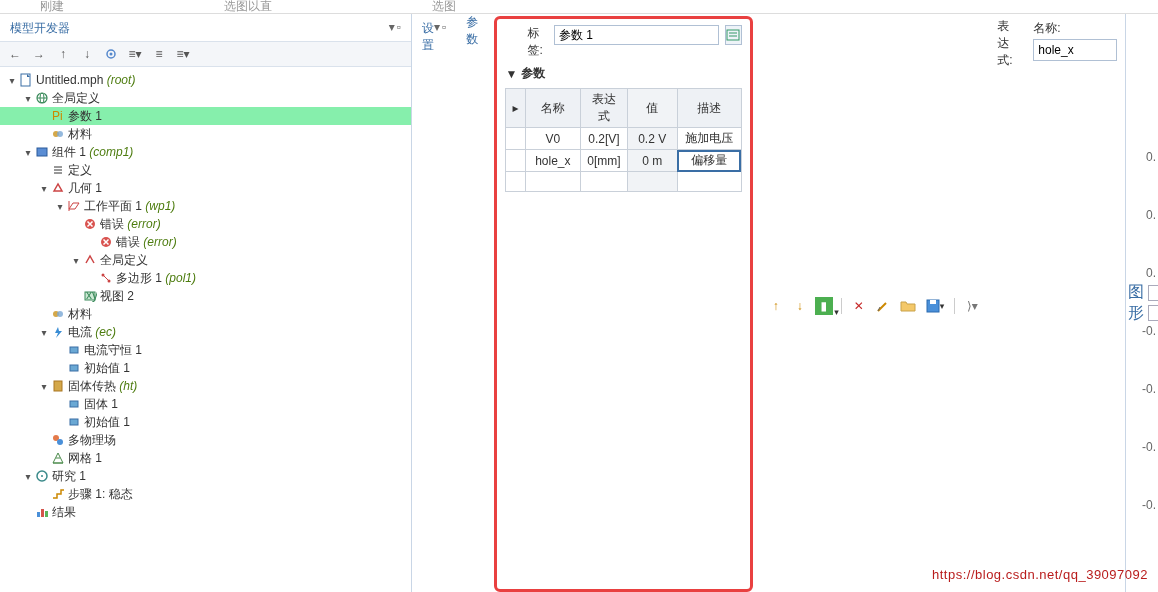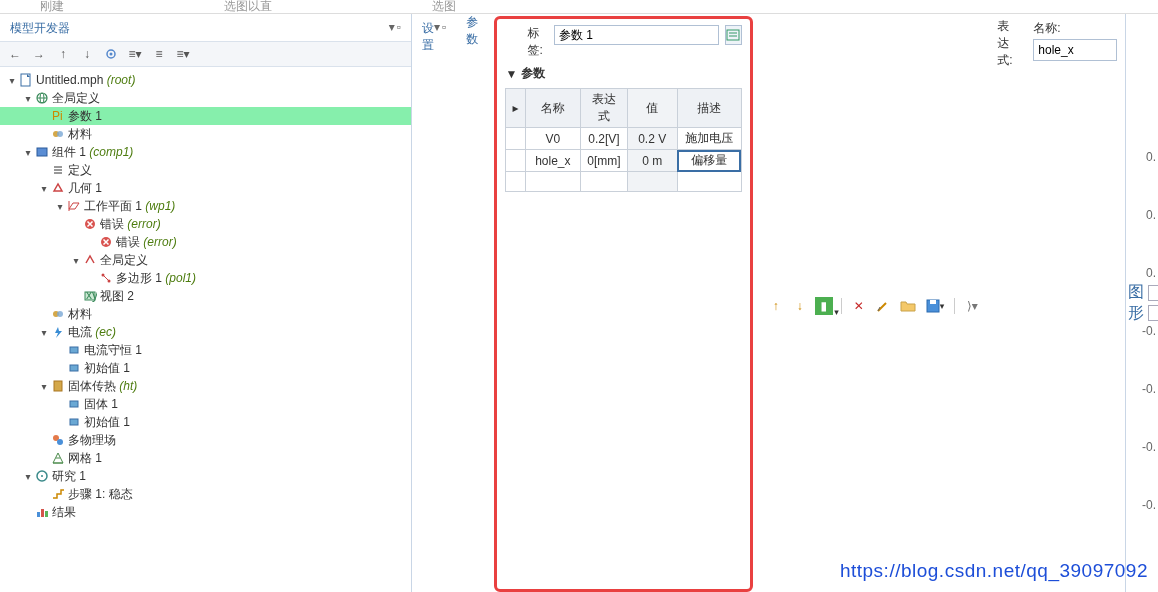--- a/index.html
+++ b/index.html
@@ -46,21 +46,21 @@
 .bottom-tools .tbtn2 { height: 20px; min-width: 18px; display: inline-flex; align-items: center; justify-content: center; cursor: pointer; color: #555; padding: 0 2px; }
 .bottom-tools .insert { background: #4caf50; color: #fff; width: 18px; height: 18px; position: relative; }
 .bottom-tools .sep { width: 1px; height: 16px; background: #ccc; margin: 0 2px; }
 .name-block { margin: 6px 8px 0 8px; }
 .name-block label { display: block; margin-bottom: 2px; }
 .name-block input { width: 100%; border: 1px solid #b0c0d4; padding: 3px 4px; height: 22px; }
 .right-title { font-size: 16px; color: #3a6ea5; padding: 6px 2px; }
 .right-icons { display: flex; flex-direction: column; gap: 4px; padding: 2px; }
 .right-icons span { width: 16px; height: 16px; border: 1px solid #aab; display: inline-block; cursor: pointer; }
 .axis-ticks { position: absolute; right: 2px; top: 150px; display: flex; flex-direction: column; gap: 44px; color: #666; font-size: 11px; align-items: flex-end; }
-.watermark { position: absolute; right: 10px; bottom: 10px; color: #1d4ed8; font-size: 19px; letter-spacing: 0.5px; pointer-events: none; }
+.watermark { position: absolute; right: 10px; bottom: 10px; color: #b91c1c; font-size: 13px; letter-spacing: 0.5px; pointer-events: none; }
 svg { display: block; }
 </style>
 </head>
 <body>
 
 <div class="topbar">
   <span>刚建</span>
   <span>选图以直</span>
   <span>选图</span>
 </div>

